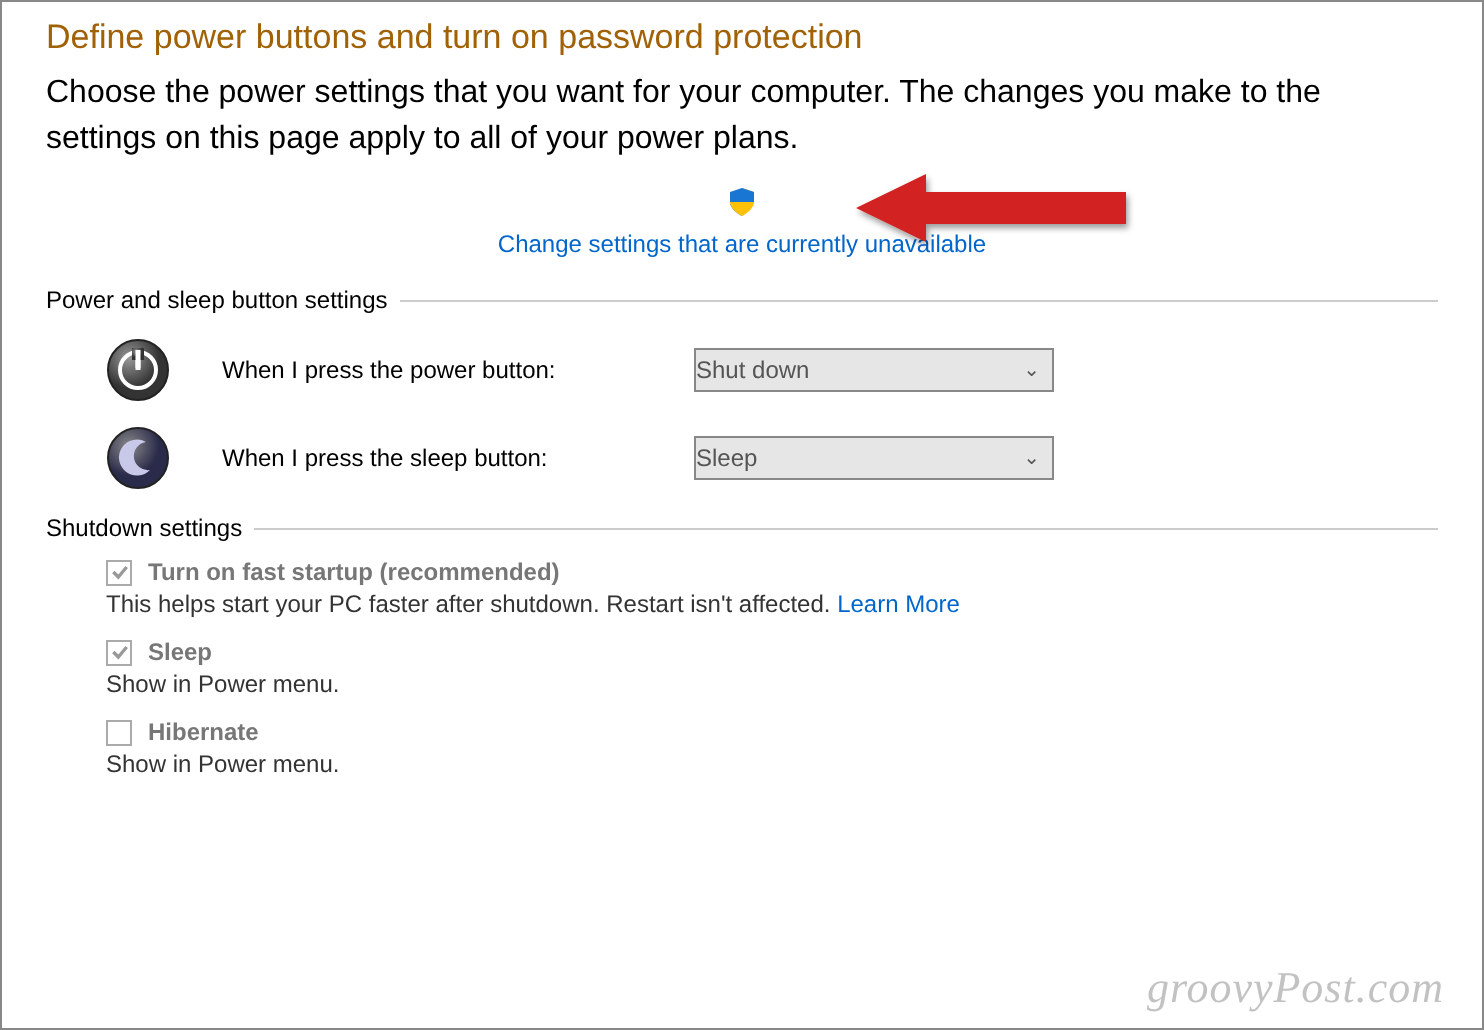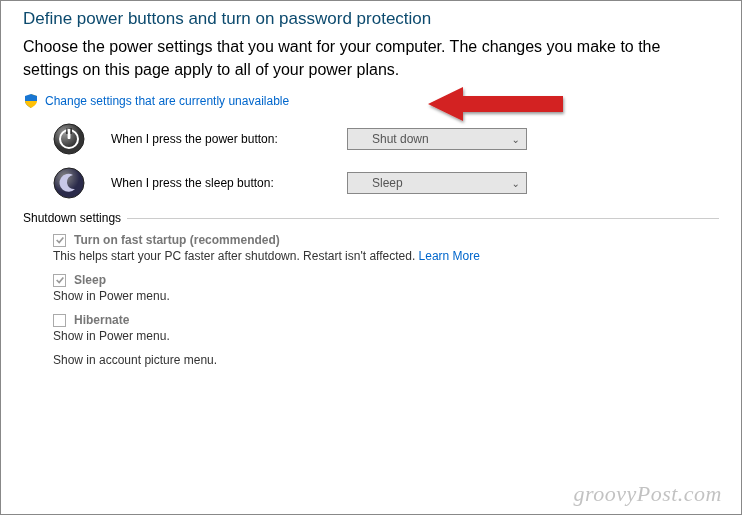--- a/index.html
+++ b/index.html
@@ -14,36 +14,37 @@
       height: 515px;
       overflow: hidden;
       position: relative;
     }
     .container {
       padding: 6px 22px 10px 22px;
       border: 1px solid #888;
       height: 515px;
     }
     .heading {
-      color: #0c4a6e;
+      color: #a16207;
       font-size: 17px;
       font-weight: 400;
       margin: 2px 0 6px 0;
     }
     .description {
       font-size: 16px;
       line-height: 1.45;
       margin: 0 0 12px 0;
     }
     .admin-link-row {
       display: flex;
       align-items: center;
       gap: 6px;
       margin-bottom: 14px;
       position: relative;
+      flex-direction: column;
     }
     .shield {
       width: 16px;
       height: 16px;
       flex-shrink: 0;
     }
     .link {
       color: #0066cc;
       cursor: pointer;
     }
@@ -82,21 +83,21 @@
       font-size: 12px;
     }
     .dropdown {
       width: 180px;
       height: 22px;
       border: 1px solid #888;
       background: #e6e6e6;
       display: flex;
       align-items: center;
       justify-content: space-between;
-      padding: 0 6px 0 24px;
+      padding: 0 6px 0 0;
       font-size: 12px;
       color: #555;
     }
     .dropdown .chev {
       font-size: 10px;
       color: #555;
     }
     .shutdown-list {
       margin: 8px 0 0 30px;
     }
@@ -165,20 +166,24 @@
             <feDropShadow dx="1" dy="2" stdDeviation="1.5" flood-opacity="0.4"></feDropShadow>
           </filter>
         </defs>
         <g filter="url(#ds)">
           <polygon points="5,25 40,8 40,17 140,17 140,33 40,33 40,42" fill="#d32020"></polygon>
         </g>
       </svg>
     </span>
   </div>
 
+  <div class="section-header">
+    <span>Power and sleep button settings</span>
+    <span class="line"></span>
+  </div>
 
   <div class="button-row">
     <span class="icon-circle">
       <svg viewBox="0 0 32 32" width="32" height="32">
         <defs>
           <radialGradient id="g1" cx="35%" cy="30%">
             <stop offset="0%" stop-color="#999"></stop>
             <stop offset="100%" stop-color="#333"></stop>
           </radialGradient>
         </defs>
@@ -253,19 +258,18 @@
       <div class="sd-head">
         <span class="checkbox">
           
         </span>
         <span class="sd-title">Hibernate</span>
       </div>
       <div class="sd-sub">Show in Power menu.</div>
     </div>
 
     <div class="sd-item">
-      <div class="sd-sub">Show in account picture menu.</div>
     </div>
 
   </div>
 
   <div class="watermark">groovyPost.com</div>
 </div>
 
 </body></html>

